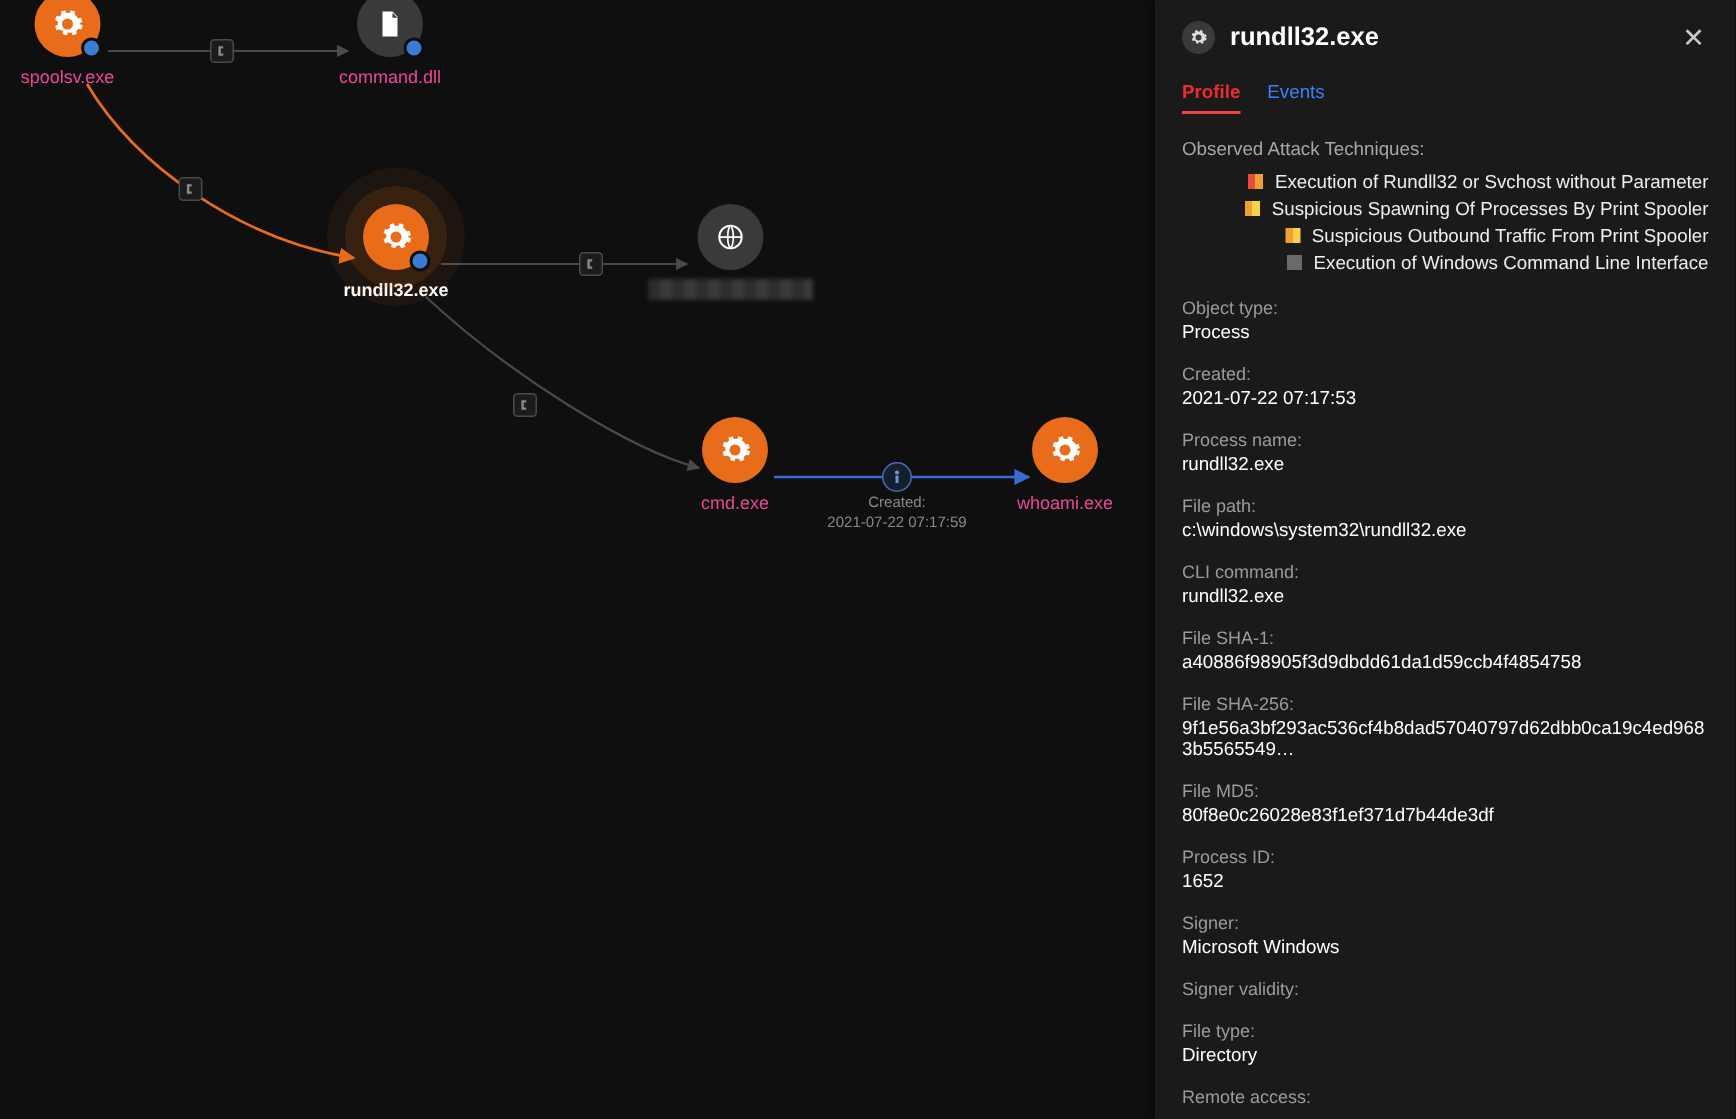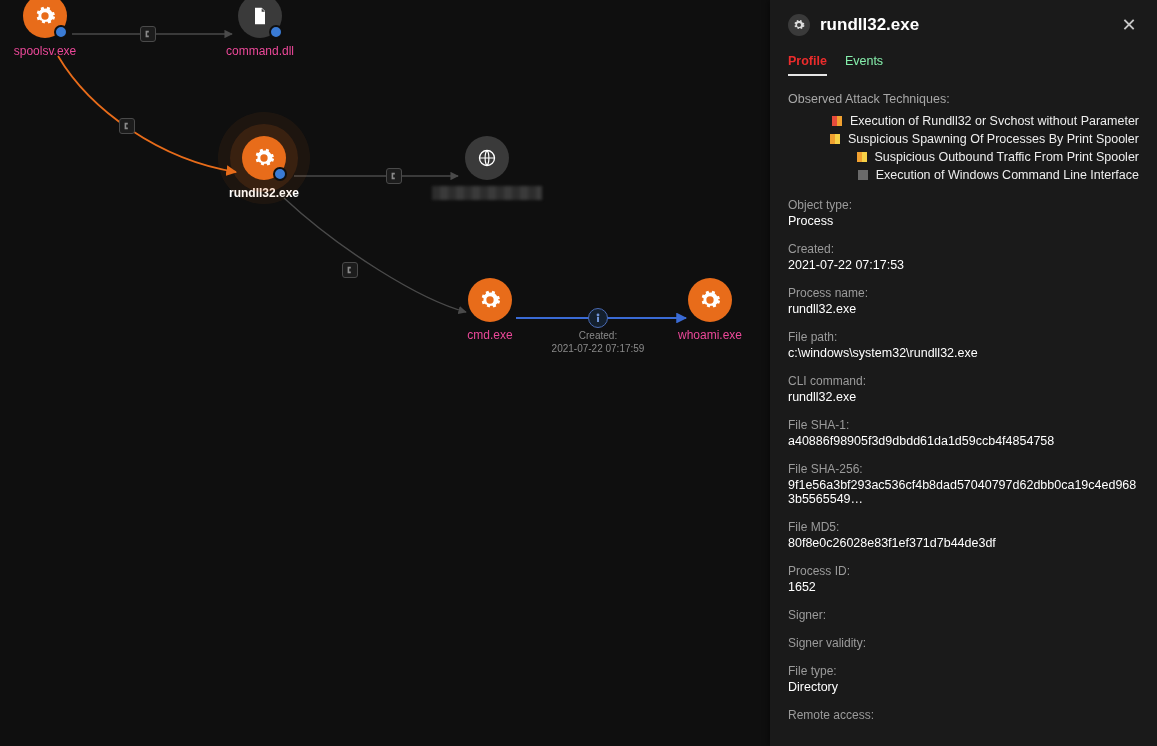--- a/index.html
+++ b/index.html
@@ -111,22 +111,22 @@
   }
   .close{
     font-size:18px;color:#c8c8c8;cursor:pointer;
     width:20px;text-align:center;
   }
   .tabs{
     display:flex;gap:18px;
     font-size:12.5px;
     margin-top:10px;
   }
-  .tabs .tab{color:#86efac;cursor:pointer;padding-bottom:6px;}
-  .tabs .tab.active{color:#ec2c2c;border-bottom:2px solid #e5e5e5;font-weight:600;}
+  .tabs .tab{color:#3b82f6;cursor:pointer;padding-bottom:6px;}
+  .tabs .tab.active{color:#ec2c2c;border-bottom:2px solid #ef4444;font-weight:600;}
   .section-title{
     font-size:12.5px;color:#a7a7a7;
     margin-top:16px;
   }
   .tech-list{margin-top:6px;}
   .tech-item{
     display:flex;align-items:center;gap:8px;
     font-size:12.5px;color:#eee;
     padding:2px 0;
     justify-content:flex-end;
@@ -325,20 +325,21 @@
       <div class="field">
         <div class="flabel">File MD5:</div>
         <div class="fval">80f8e0c26028e83f1ef371d7b44de3df</div>
       </div>
       <div class="field">
         <div class="flabel">Process ID:</div>
         <div class="fval">1652</div>
       </div>
       <div class="field">
         <div class="flabel">Signer:</div>
+        <div class="fval">Microsoft Windows</div>
       </div>
       <div class="field">
         <div class="flabel">Signer validity:</div>
       </div>
       <div class="field">
         <div class="flabel">File type:</div>
         <div class="fval">Directory</div>
       </div>
       <div class="field">
         <div class="flabel">Remote access:</div>

